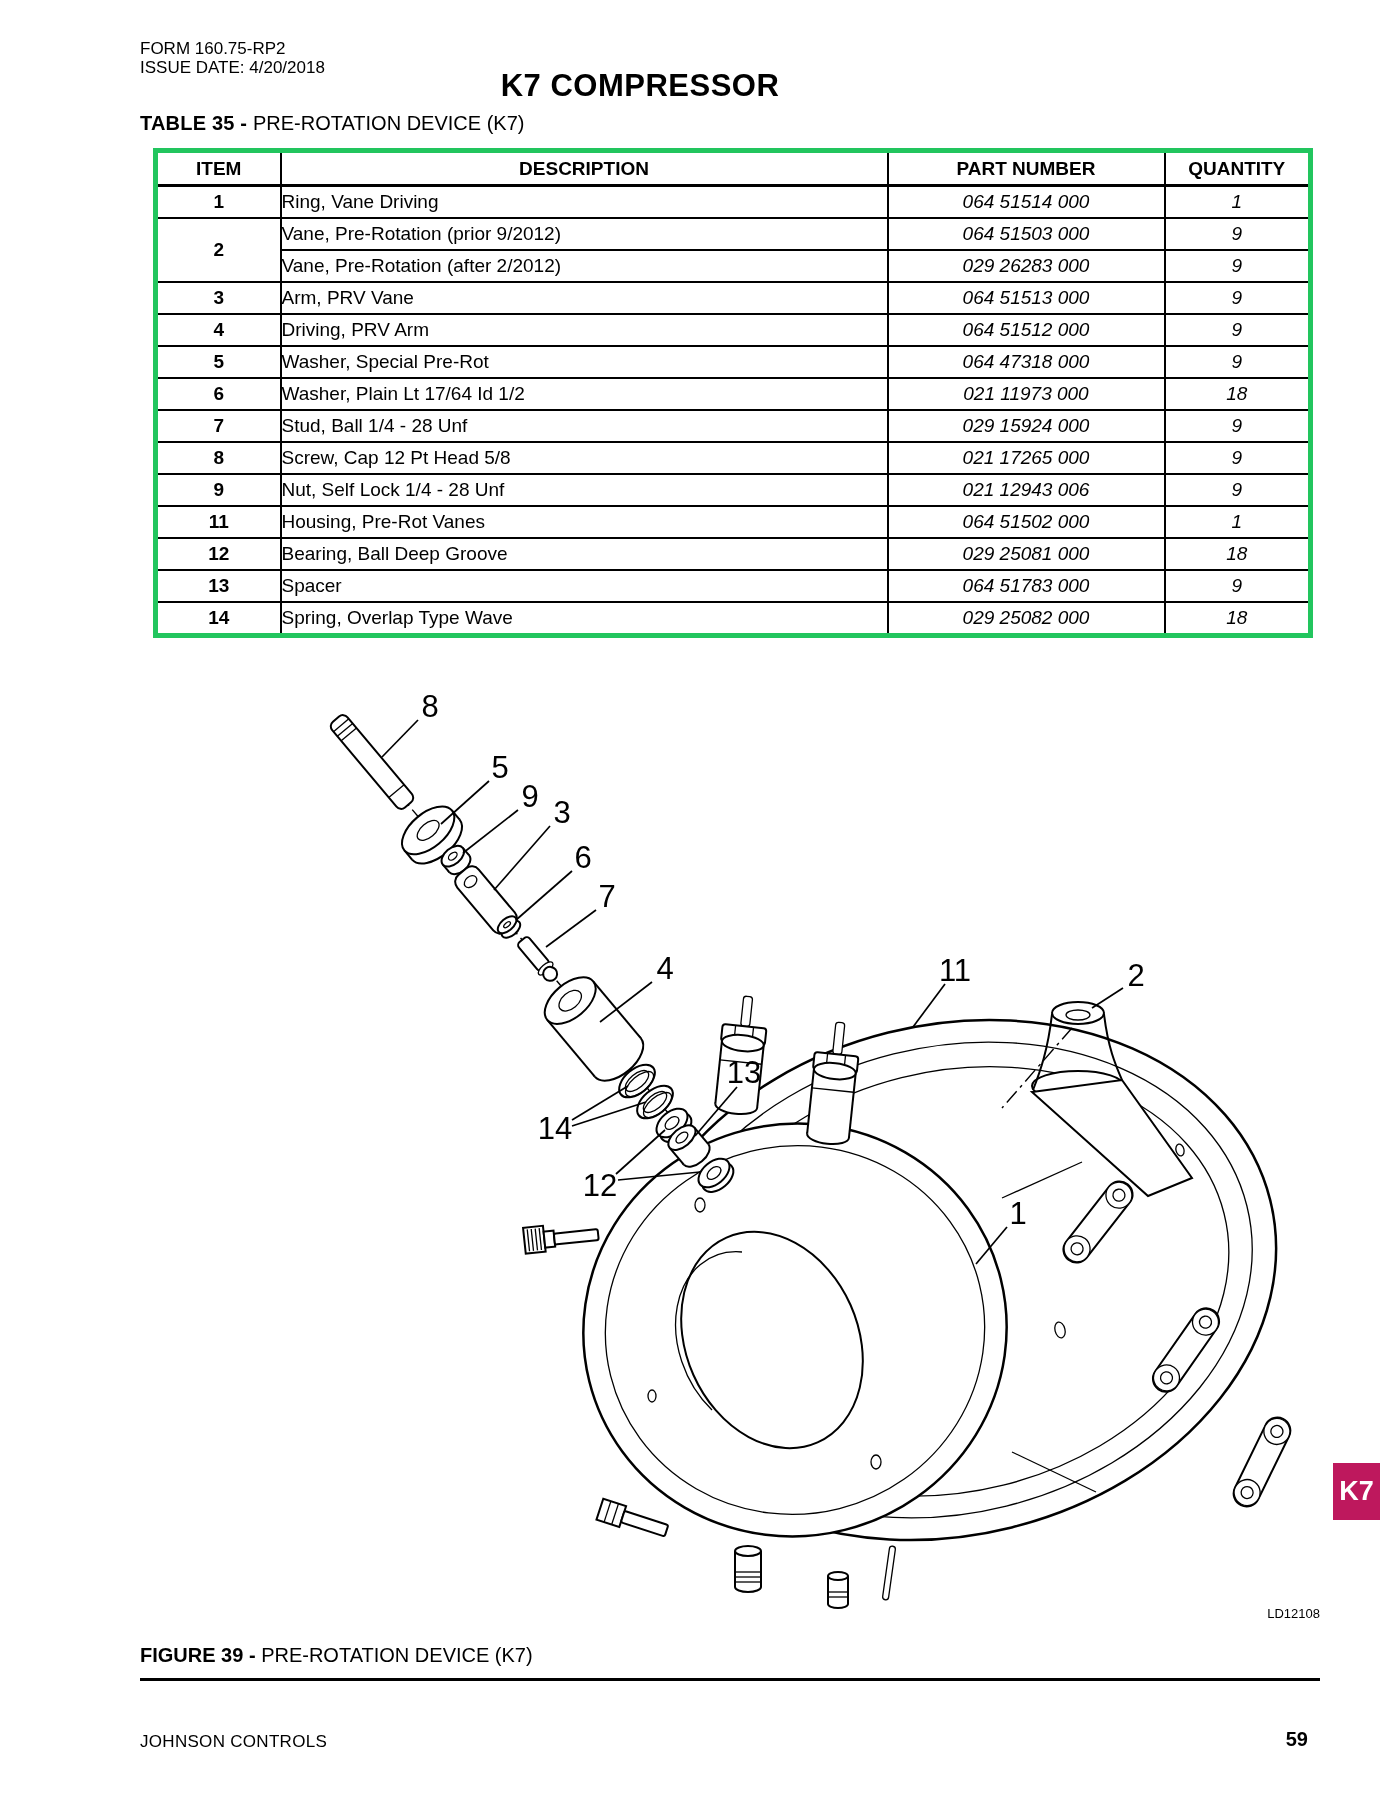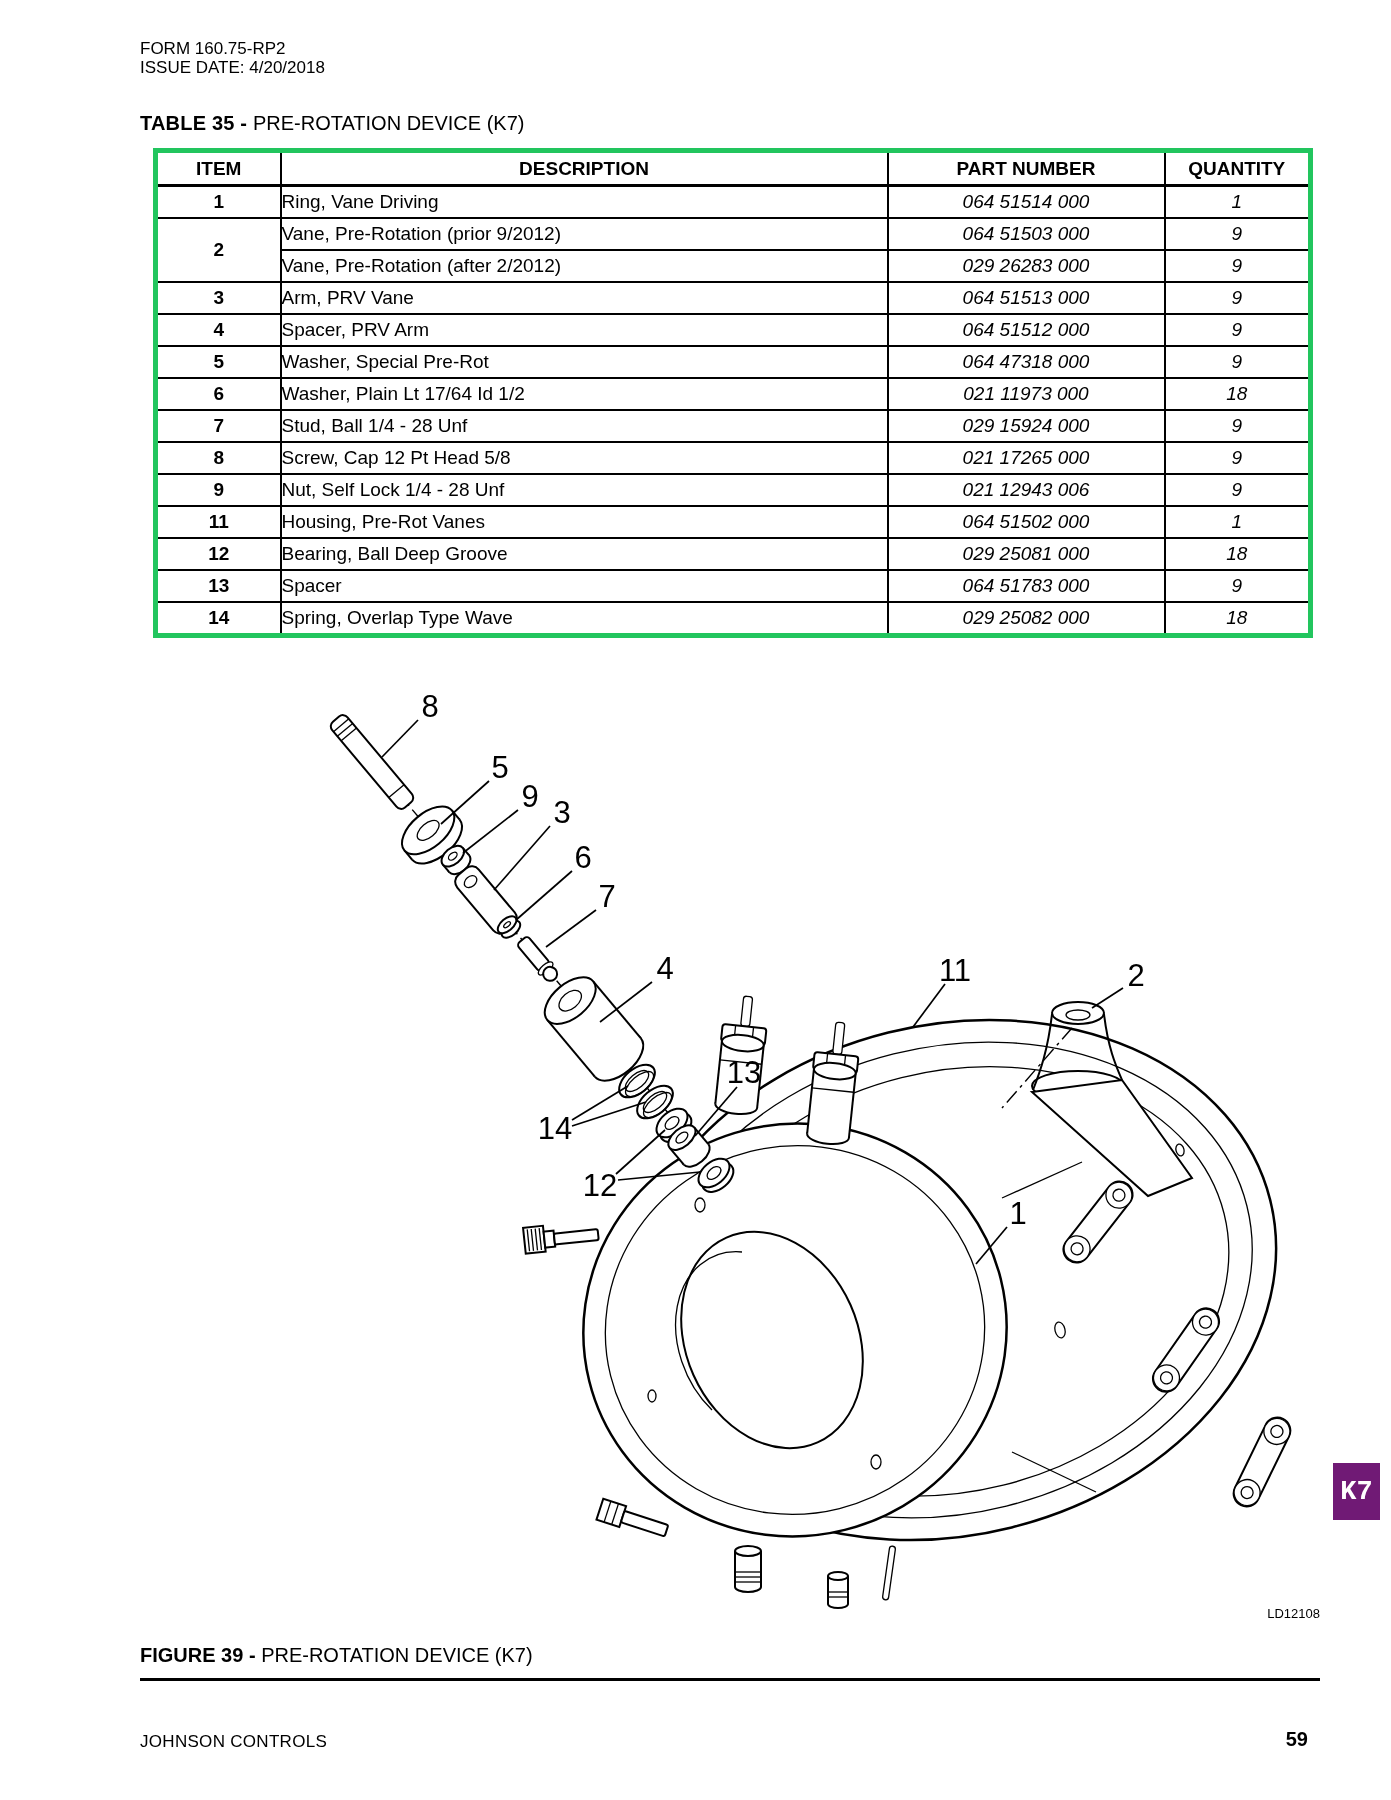--- a/index.html
+++ b/index.html
@@ -37,20 +37,21 @@
 </style>
 </head>
 <body>
 
 <div class="page">
 
   <div class="abs form-head">
     <div>FORM 160.75-RP2</div>
     <div>ISSUE DATE: 4/20/2018</div>
   </div>
+  <div class="abs doc-title">K7 COMPRESSOR</div>
 
   <div class="abs tbl-heading">
     <b>TABLE 35 - </b><span>PRE-ROTATION DEVICE (K7)</span>
   </div>
 
   <table class="parts">
     <colgroup>
         <col style="width:125px">
         <col style="width:607px">
         <col style="width:277px">
@@ -83,21 +84,21 @@
           <td class="c-qty">9</td>
         </tr>
         <tr>
           <td class="c-item" rowspan="1">3</td>
           <td class="c-desc">Arm, PRV Vane</td>
           <td class="c-part">064 51513 000</td>
           <td class="c-qty">9</td>
         </tr>
         <tr>
           <td class="c-item" rowspan="1">4</td>
-          <td class="c-desc">Spacer, PRV Arm</td>
+          <td class="c-desc">Driving, PRV Arm</td>
           <td class="c-part">064 51512 000</td>
           <td class="c-qty">9</td>
         </tr>
         <tr>
           <td class="c-item" rowspan="1">5</td>
           <td class="c-desc">Washer, Special Pre-Rot</td>
           <td class="c-part">064 47318 000</td>
           <td class="c-qty">9</td>
         </tr>
         <tr>
@@ -392,15 +393,15 @@
 
   <div class="abs ld-code">LD12108</div>
   <div class="abs fig-caption">
     <b>FIGURE 39 - </b><span>PRE-ROTATION DEVICE (K7)</span>
   </div>
   <div class="abs hrule"></div>
 
   <div class="abs footer-co">JOHNSON CONTROLS</div>
   <div class="abs footer-pg">59</div>
 
-  <div class="abs k7tab" style="background: #701a75; color: rgb(255, 255, 255); font-family: Liberation Mono, monospace;">K7</div>
+  <div class="abs k7tab" style="background: #be185d; color: rgb(255, 255, 255);">K7</div>
 
 </div>
 
 </body></html>

